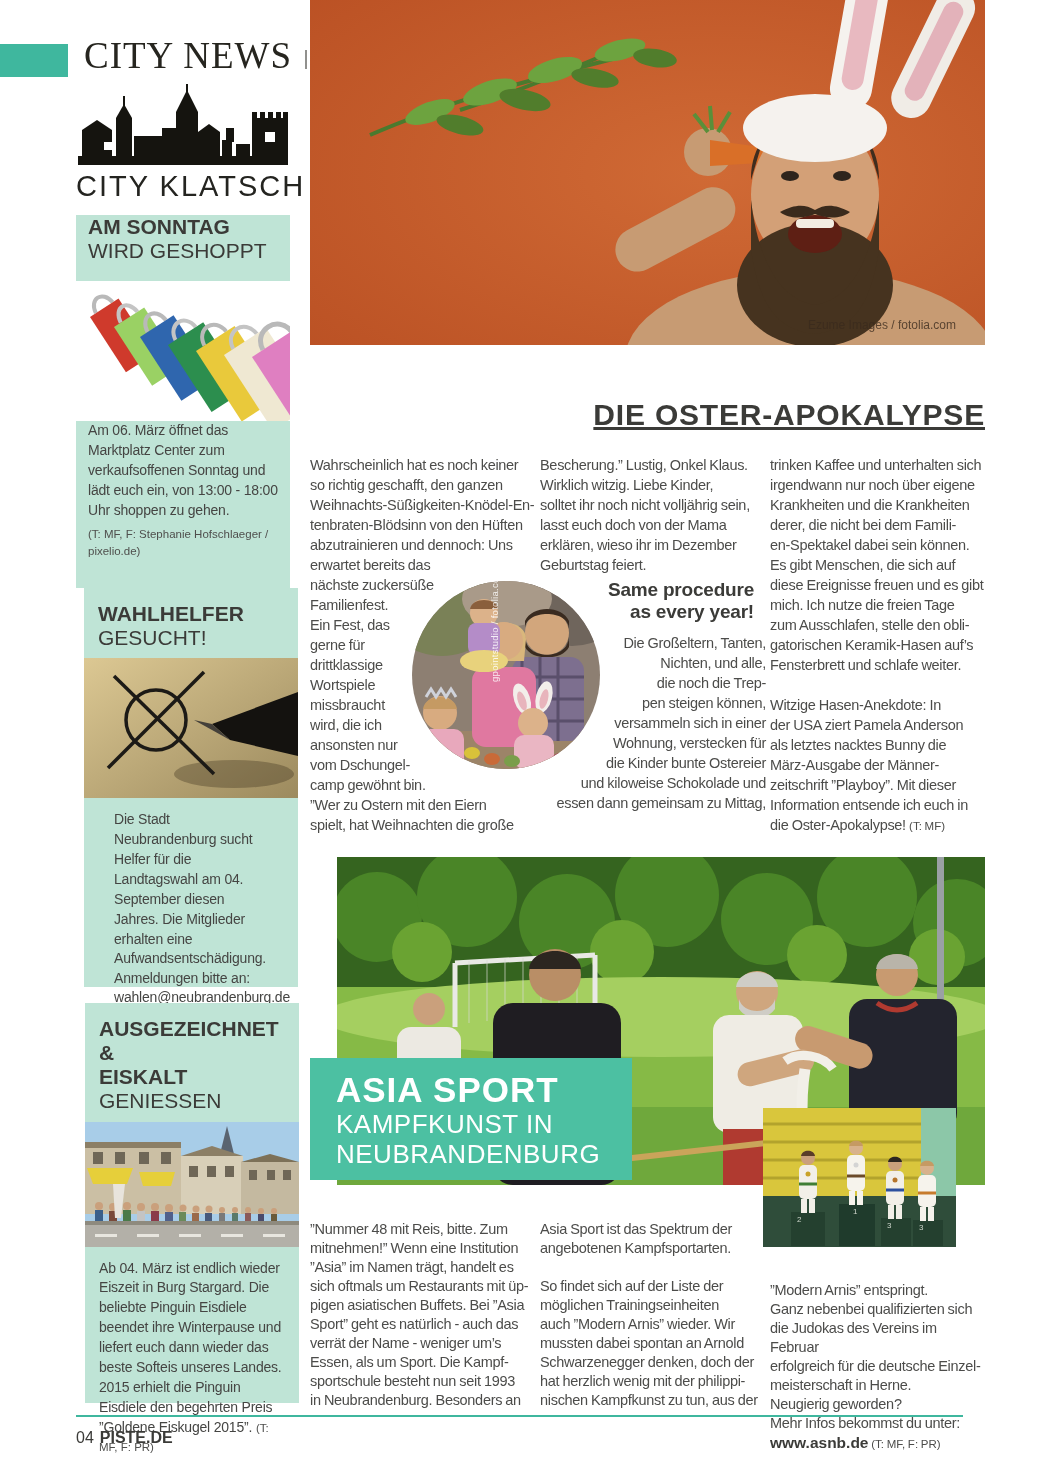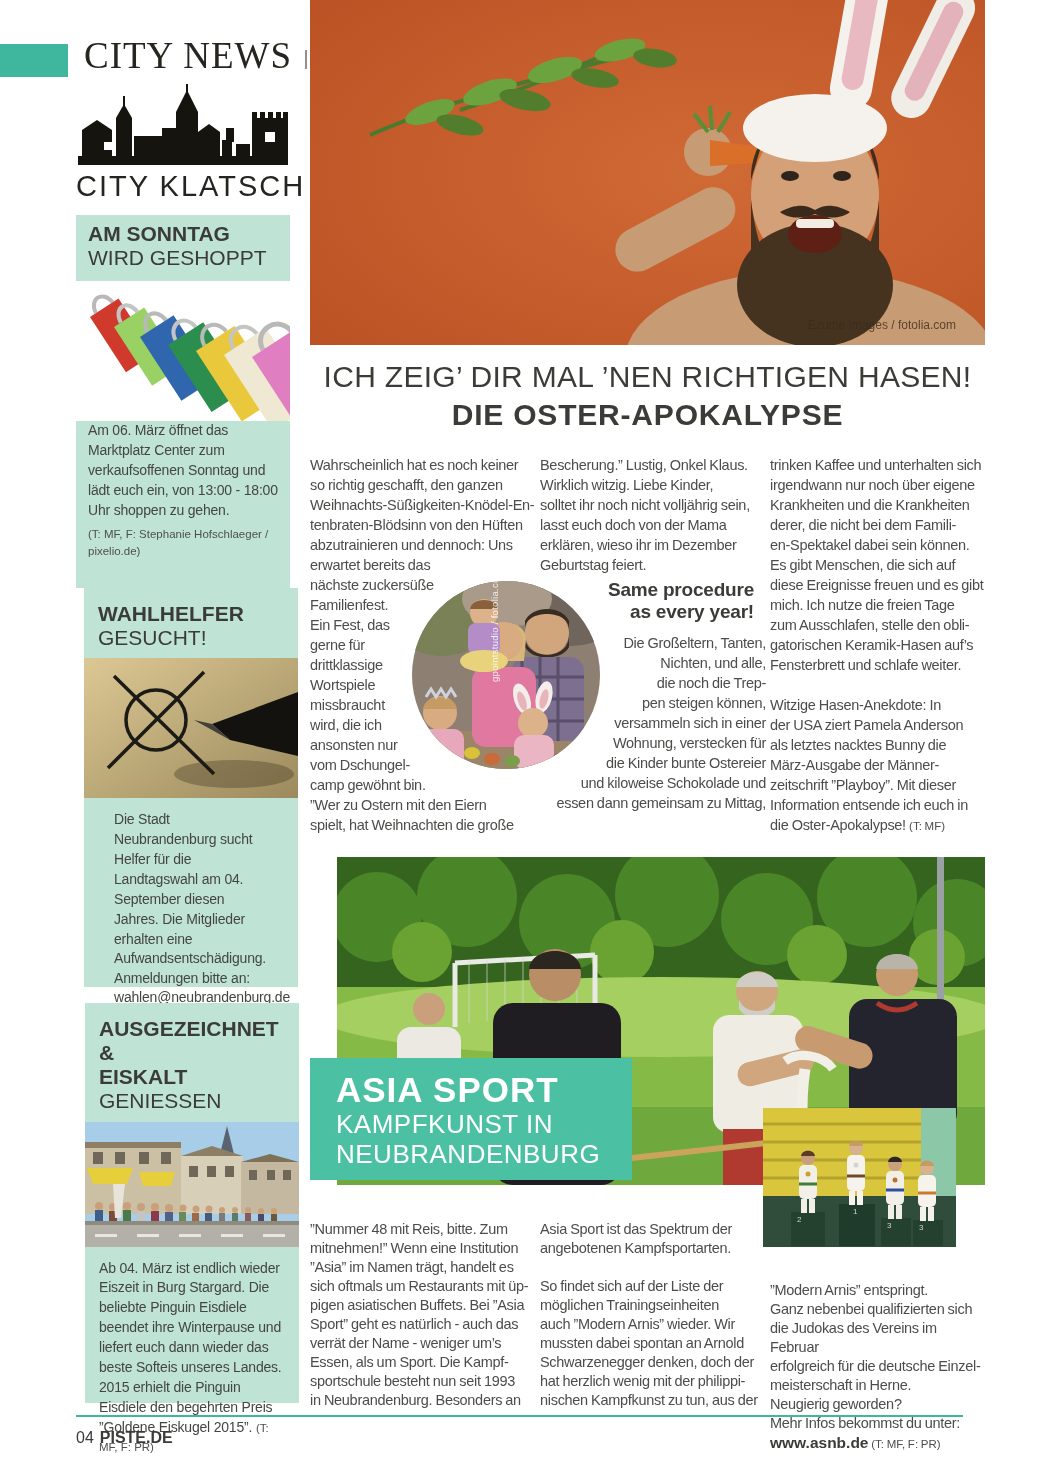--- a/index.html
+++ b/index.html
@@ -26,39 +26,39 @@
   .masthead .loc{font-family:"Liberation Serif",serif;font-size:18px;color:#26251f;letter-spacing:2.5px;vertical-align:4px;}
 
   
   .skyline{left:76px;top:84px;width:214px;height:86px;}
   .cityklatsch{left:76px;top:170px;width:214px;font-size:29px;letter-spacing:2px;color:#242420;text-align:center;white-space:nowrap;}
   .mintbox{background:var(--mint);}
   .sb-title{font-size:21px;line-height:1.15;color:var(--ink);}
   .sb-title .b{font-weight:bold;}
   .sb-body{font-size:14px;line-height:1.42;letter-spacing:-0.2px;color:#454543;}
   .sb-credit{font-size:11.5px;line-height:1.45;color:#4f4f4d;margin-top:6px;}
-  .box1-title{left:76px;top:215px;width:214px;height:66px;padding:7px 12px;}
+  .box1-title{left:76px;top:215px;width:214px;height:66px;padding:0 12px;}
   .bags{left:76px;top:281px;width:214px;height:140px;}
   .box1-text{left:76px;top:421px;width:214px;height:167px;padding:0 12px;}
   .box2{left:84px;top:588px;width:214px;height:399px;}
   .box2 .sb-title{padding:14px 14px 8px 14px;}
   .ballot{display:block;width:214px;height:140px;}
   .box2-text{padding:12px 30px;}
   .email{display:block;font-size:14px;letter-spacing:-0.2px;color:#454543;}
   .box3{left:85px;top:1003px;width:214px;height:400px;}
   .box3 .sb-title{padding:14px 14px 8px 14px;}
   .street{display:block;width:214px;height:125px;}
   .box3-text{padding:12px 14px;}
   .credit-inline{font-size:11.5px;color:#4f4f4d;}
 
   
   .hero{left:310px;top:0;width:675px;height:345px;}
   .hero-credit{left:310px;top:318px;width:660px;text-align:right;font-size:12px;color:rgba(58,42,30,0.78);padding-right:14px;}
   .headline1{left:310px;top:360px;width:675px;text-align:center;font-size:30px;color:var(--ink);letter-spacing:0.3px;}
-  .headline2{left:310px;top:398px;width:675px;text-align:center;font-size:30px;font-weight:bold;color:var(--ink);letter-spacing:0.8px;}
+  .headline2{left:310px;top:398px;width:675px;text-align:right;font-size:30px;font-weight:bold;color:var(--ink);letter-spacing:0.8px;text-decoration:underline;}
 
   .acol{font-size:14.5px;line-height:20px;letter-spacing:-0.3px;word-spacing:-0.5px;color:var(--body);white-space:pre-line;}
   .col1{left:310px;top:455px;width:226px;}
   .col2{left:540px;top:455px;width:226px;}
   .col3{left:770px;top:455px;width:218px;}
   .subhead{font-size:19px;line-height:22px;font-weight:bold;color:var(--ink);text-align:right;padding-right:12px;margin:4px 0 10px 0;white-space:pre-line;letter-spacing:-0.2px;}
   .col2-rest{text-align:right;}
   .para-gap{height:20px;}
   .tmf{font-size:11.5px;letter-spacing:0;}
 
@@ -316,21 +316,20 @@
         <rect x="525" y="-40" width="42" height="150" rx="21" fill="#f5f2ee"></rect>
         <rect x="535" y="-25" width="22" height="115" rx="11" fill="#e8b9c0"></rect>
       </g>
     <g transform="rotate(26 610 80)">
         <rect x="590" y="-20" width="40" height="140" rx="20" fill="#f0ece6"></rect>
         <rect x="600" y="-6" width="20" height="108" rx="10" fill="#e3b2ba"></rect>
       </g>
   </svg>
   <div class="abs hero-credit">Ezume Images / fotolia.com</div>
 
-  <div class="abs headline1">ICH ZEIG’ DIR MAL ’NEN RICHTIGEN HASEN!</div>
   <div class="abs headline2">DIE OSTER-APOKALYPSE</div>
 
   <div class="abs acol col1">Wahrscheinlich hat es noch keiner
 so richtig geschafft, den ganzen
 Weihnachts-Süßigkeiten-Knödel-En-
 tenbraten-Blödsinn von den Hüften
 abzutrainieren und dennoch: Uns
 erwartet bereits das
 nächste zuckersüße
 Familienfest.

